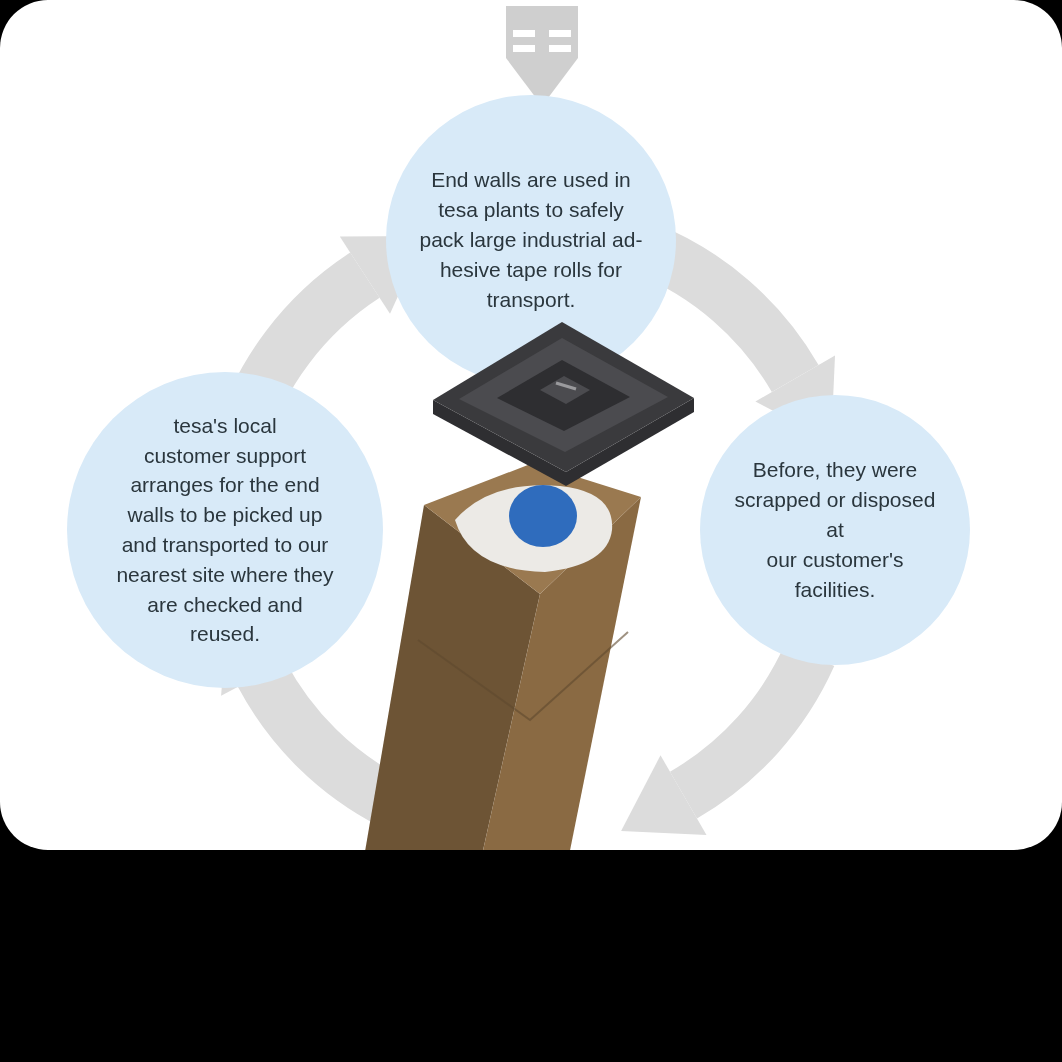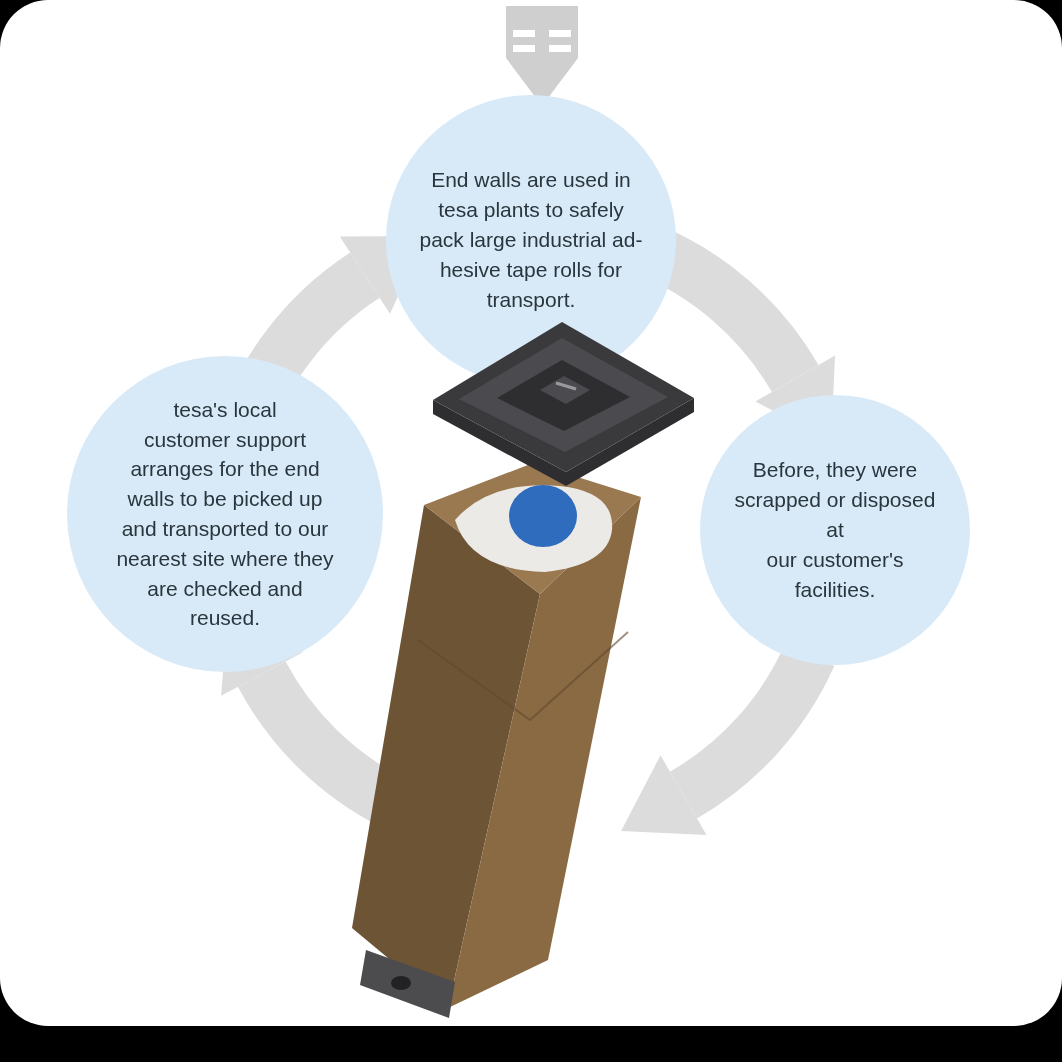--- a/index.html
+++ b/index.html
@@ -13,21 +13,21 @@
     --foam:#eceae6;
     --core-blue:#2f6cbd;
     --lid:#3a3a3d;
     --lid-top:#4b4b4f;
     --lid-recess:#2e2e31;
     --base-gray:#4c4c4f;
   }
   html,body{margin:0;padding:0;background:#000;}
   .canvas{
     position:relative;
-    width:1062px;height:1026px;
+    width:1062px;height:850px;
     background:#ffffff;
     border-radius:48px;
     overflow:hidden;
     font-family:"Liberation Sans", sans-serif;
   }
   .layer{position:absolute;left:0;top:0;width:1062px;height:1062px;pointer-events:none;}
   .z1{z-index:1}.z2{z-index:2}.z4{z-index:4}
   .arc{fill:none;stroke:var(--arrow);stroke-width:54;stroke-linecap:butt;}
   .head{fill:var(--arrow);}
   .pointer{fill:var(--pointer);}
@@ -44,21 +44,21 @@
   }
   .bubble span{
     white-space:pre-line;
     font-size:21px;
     line-height:1.42;
     color:var(--text);
   }
   .bubble-top{left:386px;top:95px;width:290px;height:290px;}
   .bubble-right{left:700px;top:395px;width:270px;height:270px;}
   .bubble-bottom{left:376px;top:680px;width:308px;height:308px;}
-  .bubble-left{left:67px;top:356px;width:316px;height:316px;}
+  .bubble-left{left:67px;top:372px;width:316px;height:316px;}
   .f-box-dark{fill:var(--box-dark);}
   .f-box-light{fill:var(--box-light);}
   .f-rim{fill:var(--box-rim);}
   .f-foam{fill:var(--foam);}
   .f-core{fill:var(--core-blue);}
   .f-lid{fill:var(--lid);}
   .f-lid-top{fill:var(--lid-top);}
   .f-lid-recess{fill:var(--lid-recess);}
   .f-base{fill:var(--base-gray);}
   .f-hole{fill:#222224;}

